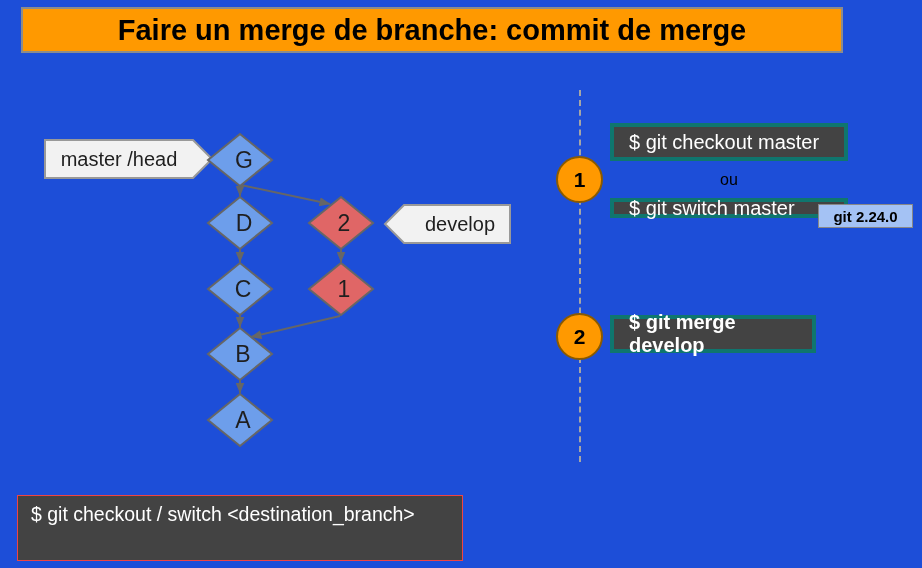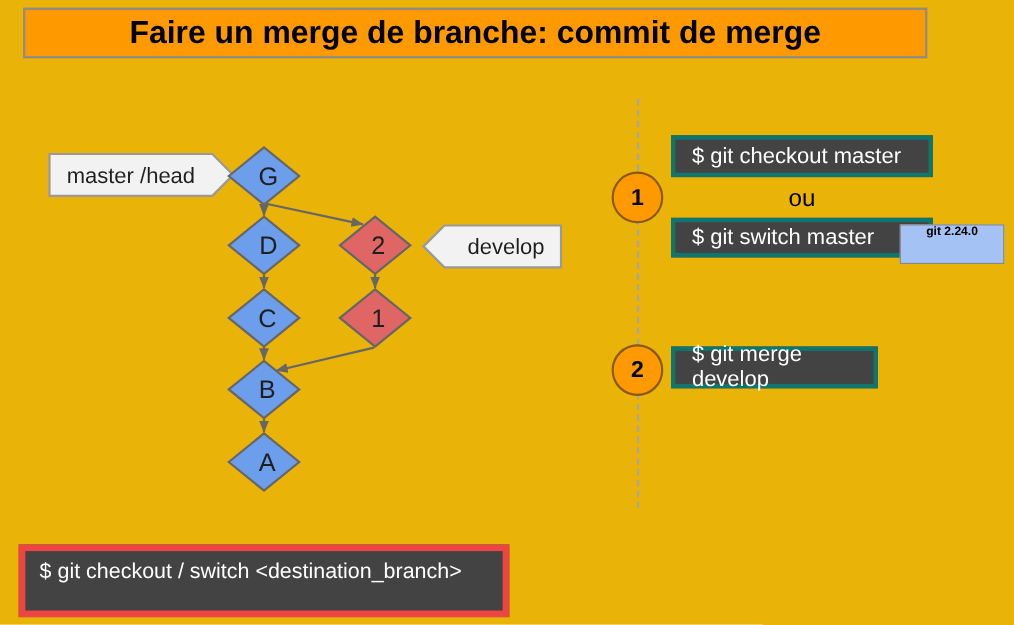--- a/index.html
+++ b/index.html
@@ -1,17 +1,17 @@
 <!DOCTYPE html>
 <html><head>
 <meta charset="utf-8">
 <style>
   html,body{margin:0;padding:0;background:#ffffff;}
   .stage{
-    position:relative;width:922px;height:568px;background:#eab308;overflow:hidden;
+    position:relative;width:922px;height:568px;background:#1d4ed8;overflow:hidden;
     font-family:"Liberation Sans",sans-serif;
   }
   
   .title-banner{
     position:absolute;left:21px;top:7px;width:822px;height:46px;
     background:#ff9900;border:2px solid #8c8c8c;box-sizing:border-box;
     display:flex;align-items:center;justify-content:center;
   }
   .title-text{font-size:29px;font-weight:bold;color:#000000;letter-spacing:0px;}
 
@@ -42,40 +42,40 @@
   .step-circle.one{left:556px;top:156px;}
   .step-circle.two{left:556px;top:313px;}
 
   
   .code-block{
     position:absolute;background:#434343;border:4px solid #0f766e;box-sizing:border-box;
     color:#ffffff;font-size:20px;display:flex;align-items:center;
     padding-left:15px;z-index:1;
   }
   .blk-checkout{left:610px;top:123px;width:238px;height:38px;}
-  .blk-switch{left:610px;top:198px;width:238px;height:36px;}
-  .blk-merge{left:610px;top:315px;width:188px;height:38px;}
+  .blk-switch{left:610px;top:198px;width:238px;height:20px;}
+  .blk-merge{left:610px;top:315px;width:206px;height:38px;font-weight:bold;}
 
   .or-label{
     position:absolute;left:610px;top:166px;width:238px;height:28px;
     display:flex;align-items:center;justify-content:center;
-    color:#000000;font-size:22px;
+    color:#000000;font-size:16px;
   }
 
   .version-badge{
-    position:absolute;left:818px;top:204px;width:95px;height:36px;
+    position:absolute;left:818px;top:204px;width:95px;height:24px;
     background:#a4c2f4;border:1px solid #888888;box-sizing:border-box;
-    display:flex;justify-content:center;
-    font-size:11px;font-weight:bold;color:#000000;z-index:4;
+    display:flex;align-items:center;justify-content:center;
+    font-size:15px;font-weight:bold;color:#000000;z-index:4;
   }
 
   
   .footer-block{
     position:absolute;left:17px;top:495px;width:446px;height:66px;
-    background:#434343;border:6px solid #ef4444;box-sizing:border-box;
+    background:#434343;border:1px solid #ef4444;box-sizing:border-box;
     color:#ffffff;font-size:19.5px;line-height:27px;
     padding:5px 0 0 13px;
   }
 </style>
 </head>
 <body>
 
 <div class="stage">
 
   <div class="title-banner">

